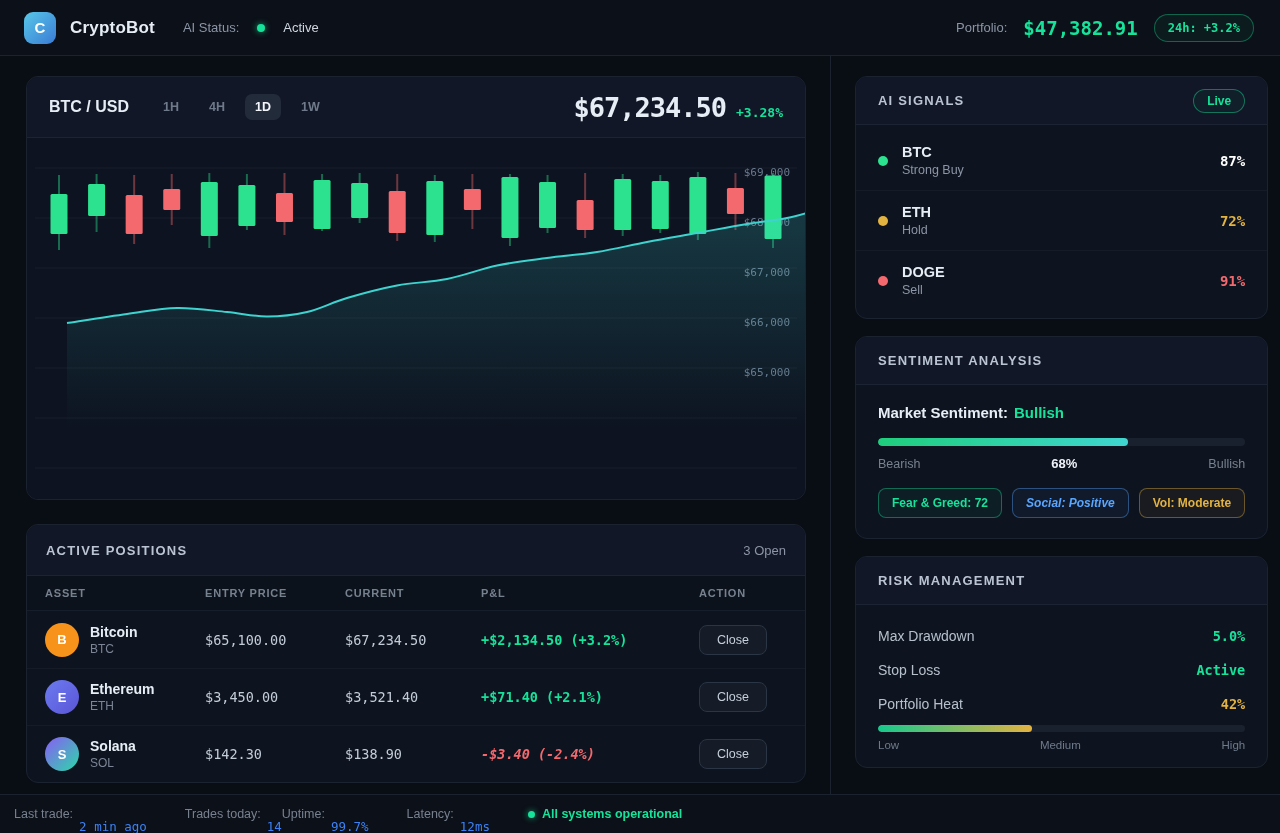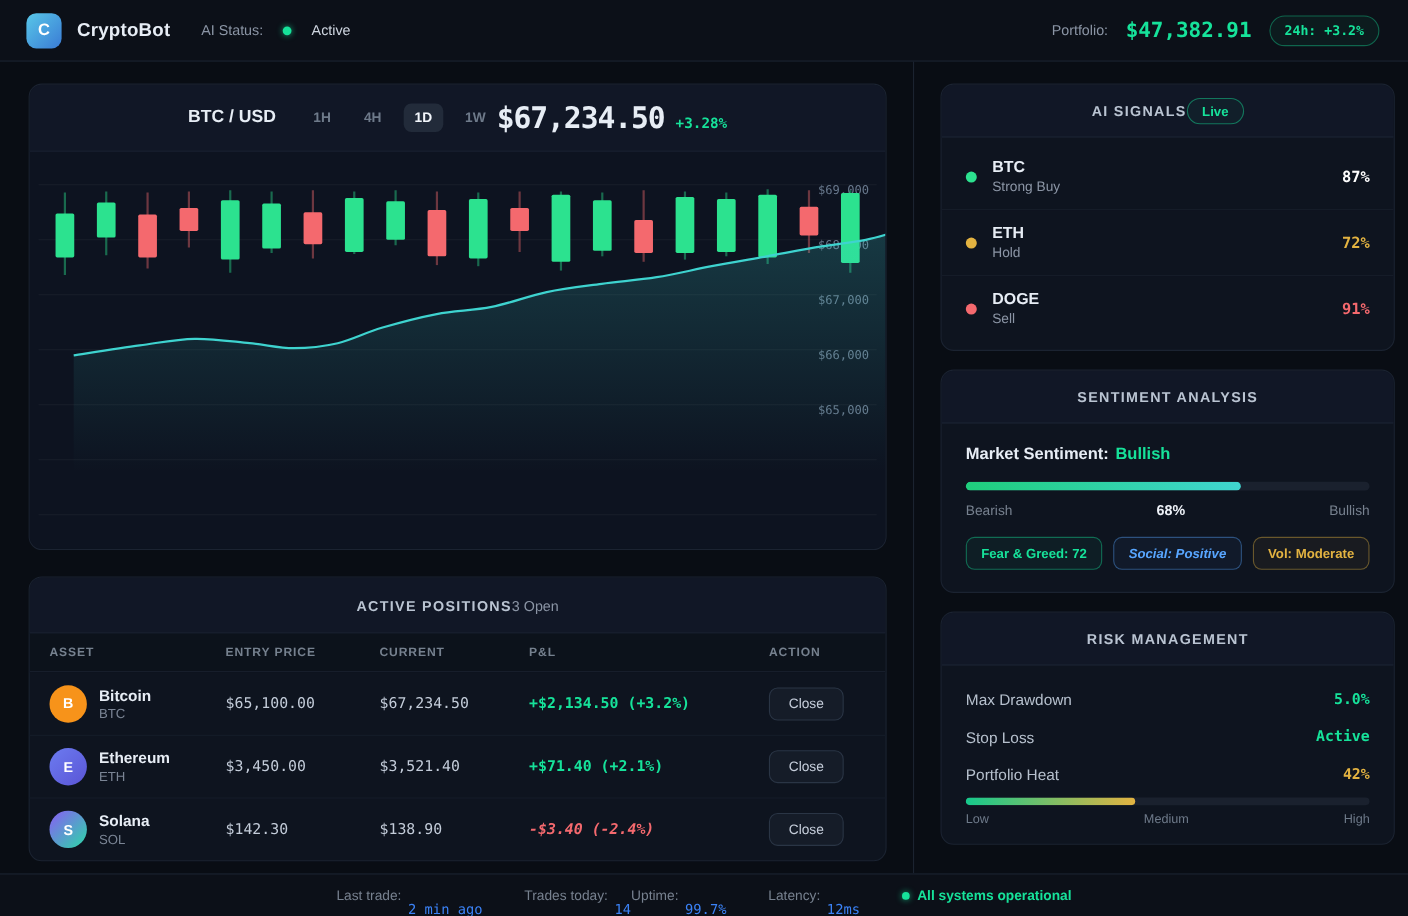--- a/index.html
+++ b/index.html
@@ -41,21 +41,21 @@
   
   .layout { flex:1; display:flex; min-height:0; }
   .left { width:830px; flex:0 0 830px; padding:20px 24px 0 26px; }
   .aside { flex:1; border-left:1px solid #1b2330; padding:20px 18px 0 24px; }
 
   .panel {
     background:#0e141f; border:1px solid #1b2331; border-radius:12px;
     overflow:hidden;
   }
   .panel-head {
-    display:flex; align-items:center; justify-content:center;
+    display:flex; align-items:center; justify-content:space-between;
     background:#111726; border-bottom:1px solid #1c2433;
   }
   .panel-title { font-size:13px; font-weight:bold; letter-spacing:1.2px; color:#bac4d2; }
 
   
   .chart-panel { height:424px; }
   .chart-head { height:61px; padding:0 22px; }
   .chart-head-left { display:flex; align-items:center; gap:10px; }
   .pair { font-size:16px; font-weight:bold; margin-right:14px; }
   .tf-tab {
@@ -149,22 +149,22 @@
   .risk-label { font-size:14px; color:#b6c0cd; }
   .risk-val { font-size:13.5px; font-weight:bold; }
   .v-green { color:#16e29a; } .v-amber { color:#e3b341; }
   .heat-track { height:7px; border-radius:4px; background:#1a212e; margin-top:4px; overflow:hidden; }
   .bar-fill-heat { height:100%; border-radius:4px; background:linear-gradient(90deg,#16c98c,#e3b341); }
   .heat-scale { display:flex; justify-content:space-between; margin-top:7px; font-size:11.5px; color:#6e7a8a; }
 
   
   .statusbar {
     height:39px; flex:0 0 39px; border-top:1px solid #1b2330; background:#0c1018;
-    display:flex; align-items:center; justify-content:center;
-    padding:0 30px; font-size:12.5px;
+    display:flex; align-items:center; justify-content:flex-start;
+    padding:0 14px; font-size:12.5px;
   }
   .sb-group { display:flex; align-items:center; gap:38px; }
   .sb-item { display:flex; align-items:center; gap:6px; color:#77818f; }
   .sb-item .val { color:#3b82f6; font-weight:normal;margin-top:24px; }
   .sb-ok { display:flex; align-items:center; gap:7px; color:#16e29a; font-weight:bold; }
   .sb-ok .dot { width:7px; height:7px; }
 </style>
 </head>
 <body>
 

